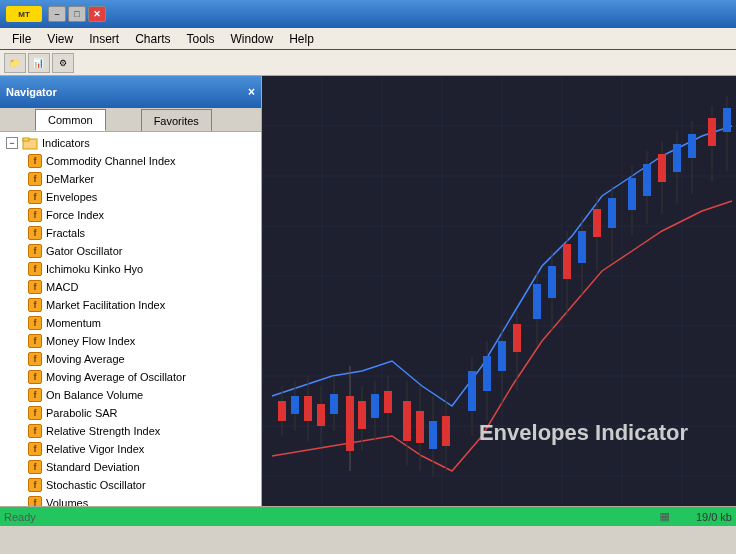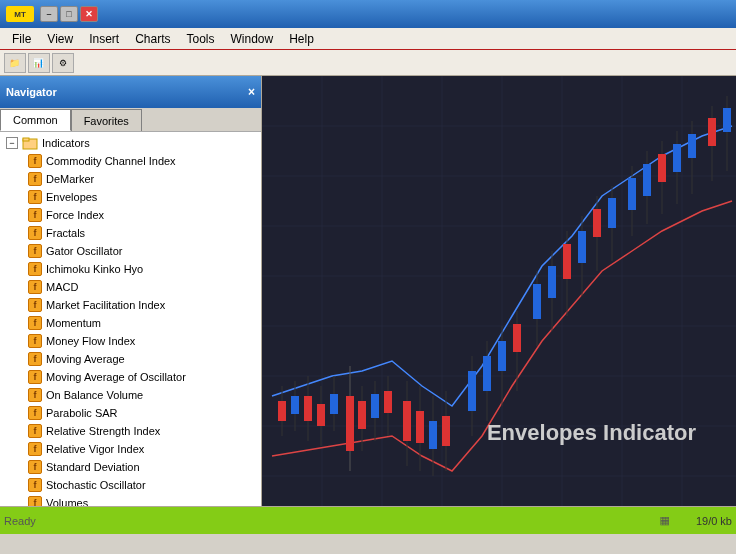--- a/index.html
+++ b/index.html
@@ -17,21 +17,21 @@
       background: linear-gradient(to bottom, #4a90d9, #2060b0);
       height: 28px;
       display: flex;
       align-items: center;
       padding: 0 6px;
       color: white;
       font-size: 12px;
       font-weight: bold;
     }
     .title-bar-icon {
-      width: 28px; height: 16px;
+      width: 36px; height: 16px;
       background: #ffd700;
       border-radius: 2px;
       margin-right: 6px;
       display: flex; align-items: center; justify-content: center;
       font-size: 10px; color: #333;
     }
     .title-bar-text { flex: 1; }
     .title-bar-buttons { display: flex; gap: 2px; }
     .tb-btn {
       width: 18px; height: 16px;
@@ -167,22 +167,22 @@
     
     .chart-area {
       flex: 1;
       background: #1a1a2e;
       position: relative;
       overflow: hidden;
     }
 
     
     .status-bar {
-      background: #84cc16;
-      height: 28px;
+      background: #22c55e;
+      height: 20px;
       display: flex;
       align-items: center;
       border-top: 1px solid #b0a898;
       padding: 0 4px;
       font-size: 11px;
     }
 
     
     .tab-bar {
       background: #d4d0c8;
@@ -193,38 +193,38 @@
       border-top: 1px solid #808080;
     }
     .tab {
       padding: 4px 12px;
       background: #d4d0c8;
       border: 1px solid #808080;
       border-bottom: none;
       cursor: pointer;
       font-size: 11px;
       height: 22px;
-      display: flex; align-items: center;
+      display: flex; align-items: center; margin-left: 35px;
     }
     .tab.active {
       background: #fff;
       font-weight: normal;
       border-bottom: 1px solid #fff;
     }
 
     
     .chart-svg {
       width: 100%;
       height: 100%;
     }
 
     .chart-label {
       position: absolute;
       bottom: 60px;
-      right: 40px;
+      right: 48px;
       font-size: 22px;
       font-weight: bold;
       color: #cccccc;
       pointer-events: none;
     }
 
     .status-size {
       margin-left: auto;
       color: #333;
     }

